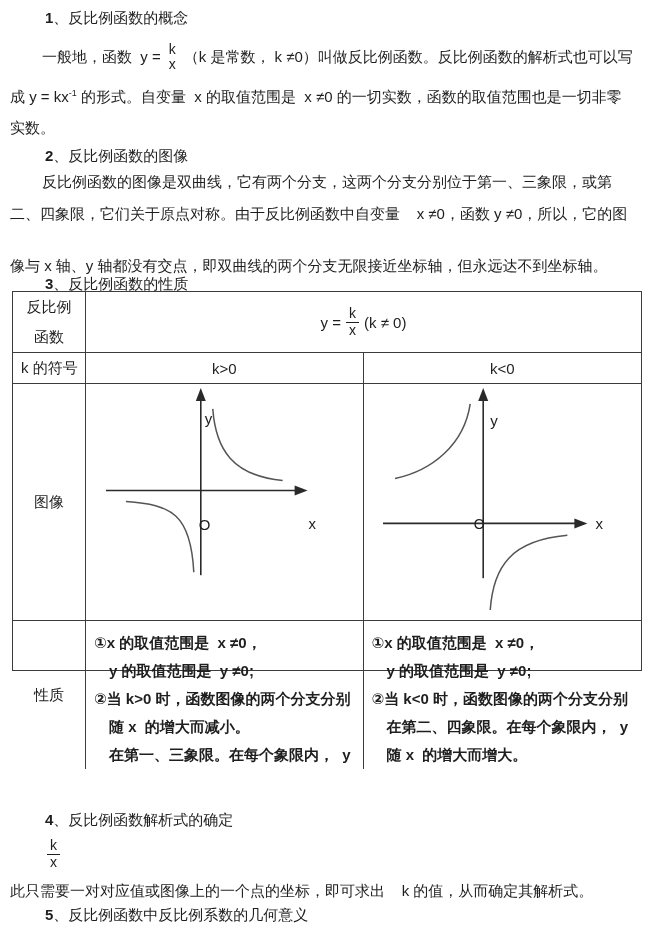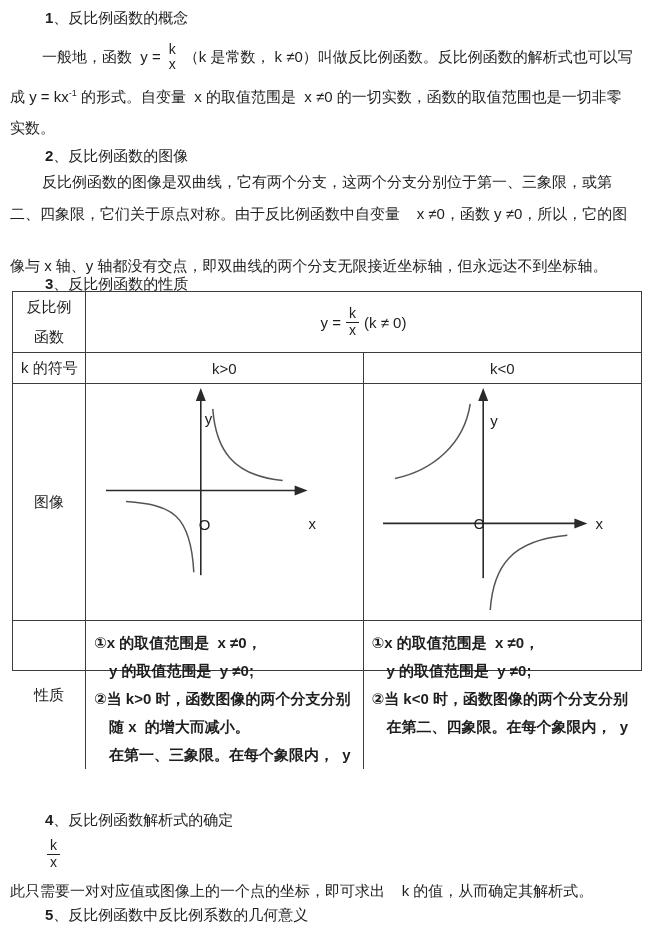--- a/index.html
+++ b/index.html
@@ -134,20 +134,21 @@
     <div class="pline">②当 k&gt;0 时，函数图像的两个分支分别</div>
     <div class="pline">　随 x  的增大而减小。</div>
     <div class="pline">　在第一、三象限。在每个象限内，  y</div>
   </div>
 
   <div class="cell lastrow lastcol propcell">
     <div class="pline">①x 的取值范围是  x ≠0，</div>
     <div class="pline">　y 的取值范围是  y ≠0;</div>
     <div class="pline">②当 k&lt;0 时，函数图像的两个分支分别</div>
     <div class="pline">　在第二、四象限。在每个象限内，  y</div>
+    <div class="pline">　随 x  的增大而增大。</div>
   </div>
 </div>
 
 <div class="abs" style="left:45px; top:810px;"><span class="hnum">4</span><span>、反比例函数解析式的确定</span></div>
 
 <div class="mline" style="position:absolute; left:42px; top:833px; height:42px;">
   <span class="frac bar">
     <span class="fnum">k</span>
     <span class="fden">x</span>
   </span>

